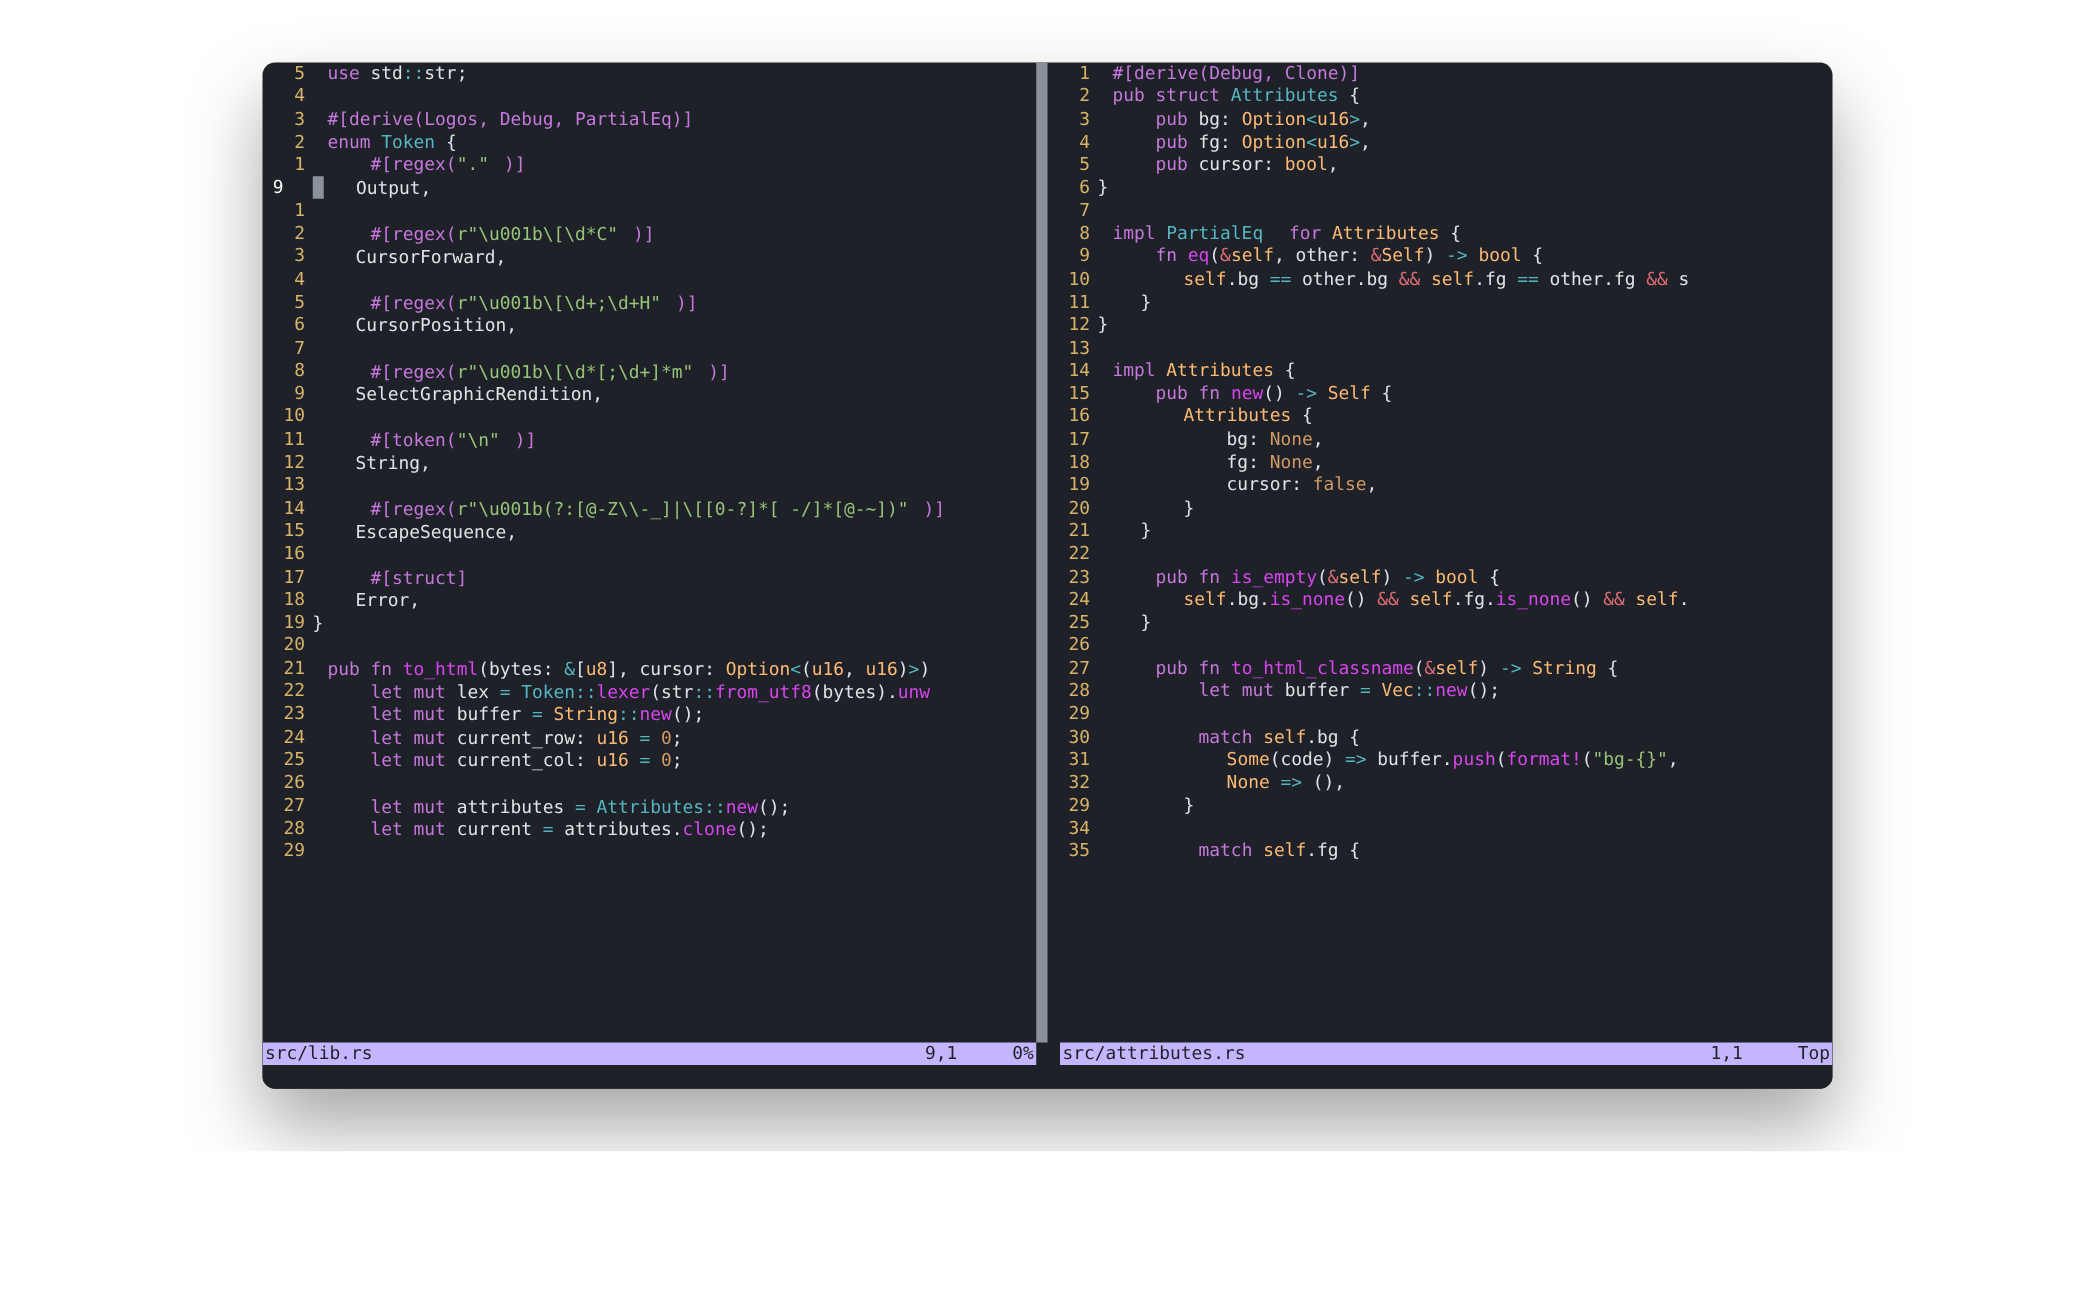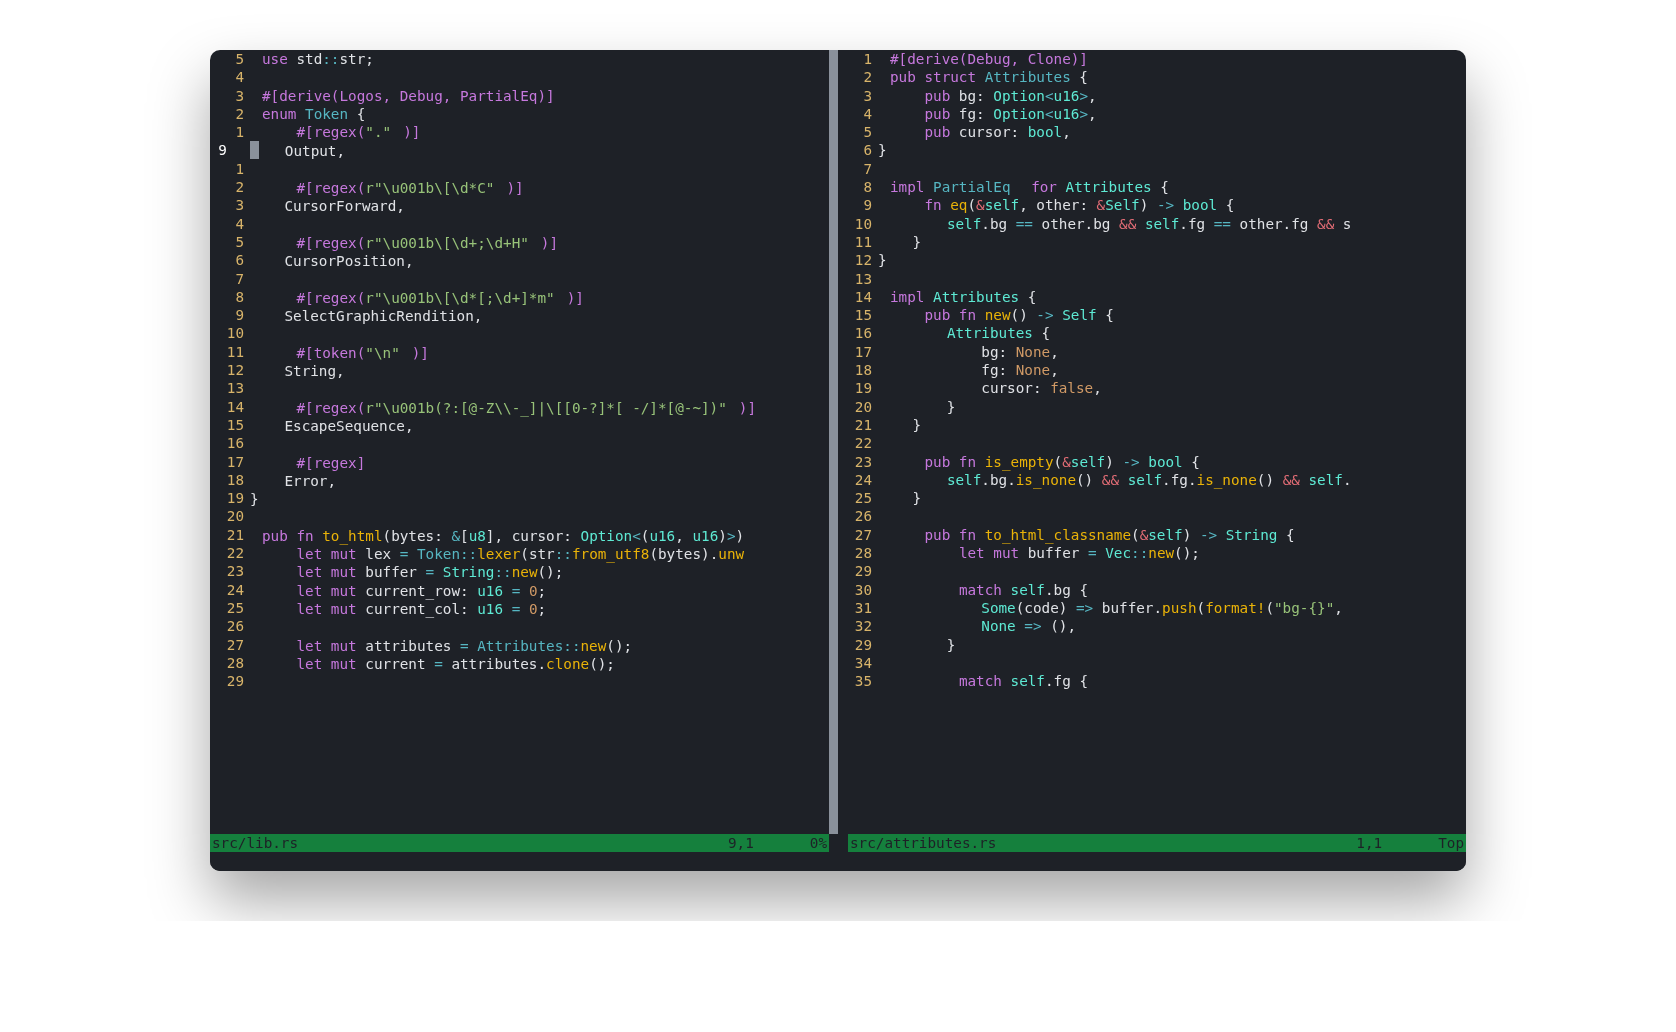--- a/index.html
+++ b/index.html
@@ -49,42 +49,41 @@
     color: #e0e2e6;
   }
   .status-bar {
     display: flex;
     height: 18.3px;
     font-size: 14.3px;
     line-height: 18.3px;
     background: #1e2127;
   }
   .status {
-    background: #15803d;
+    background: #c4b5fd;
     color: #1e2127;
     display: flex;
     padding: 0 2px;
-    gap: 12px;
   }
   .status.left { flex: 0 0 619px; }
   .status.right { flex: 1; margin-left: 19px; }
   .status .file { flex: 0 0 auto; }
   .status .spacer { flex: 1; }
   .status .pos { flex: 0 0 auto; padding-right: 44px; }
   .status .pct { flex: 0 0 auto; }
   .command-line {
     height: 18.3px;
     background: #1e2127;
   }
 
   
   .c-kw { color: #c678dd; margin-left: 12px; }  
   .c-st { color: #56b6c2; }  
-  .c-fn { color: #eab308; }  
-  .c-ty { color: #5eead4; text-align: center; }  
+  .c-fn { color: #d946ef; }  
+  .c-ty { color: #fdba74; text-align: center; }  
   .c-str { color: #98c379; } 
   .c-num { color: #d19a66; } 
   .c-op { color: #56b6c2; }
   .c-red { color: #e06c75; }
   .cursor-block {
     display: inline-block;
     width: 9px;
     height: 18px;
     background: #8a919b;
     vertical-align: text-bottom;
@@ -146,21 +145,21 @@
 
 <span class="">    </span><span class="c-kw">#[regex(</span><span class="c-str">r"\u001b\[\d*[;\d+]*m"</span><span class="c-kw">)]</span>
 <span class="">    SelectGraphicRendition,</span>
 
 <span class="">    </span><span class="c-kw">#[token(</span><span class="c-str">"\n"</span><span class="c-kw">)]</span>
 <span class="">    String,</span>
 
 <span class="">    </span><span class="c-kw">#[regex(</span><span class="c-str">r"\u001b(?:[@-Z\\-_]|\[[0-?]*[ -/]*[@-~])"</span><span class="c-kw">)]</span>
 <span class="">    EscapeSequence,</span>
 
-<span class="">    </span><span class="c-kw">#[regex]</span>
+<span class="">    </span><span class="c-kw">#[struct]</span>
 <span class="">    Error,</span>
 <span class="">}</span>
 
 <span class="c-kw">pub fn</span><span class=""> </span><span class="c-fn">to_html</span><span class="">(bytes: </span><span class="c-op">&amp;</span><span class="">[</span><span class="c-ty">u8</span><span class="">], cursor: </span><span class="c-ty">Option</span><span class="c-op">&lt;</span><span class="">(</span><span class="c-ty">u16</span><span class="">, </span><span class="c-ty">u16</span><span class="">)</span><span class="c-op">&gt;</span><span class="">)</span>
 <span class="">    </span><span class="c-kw">let mut</span><span class=""> lex </span><span class="c-op">=</span><span class=""> </span><span class="c-st">Token</span><span class="c-op">::</span><span class="c-fn">lexer</span><span class="">(str</span><span class="c-op">::</span><span class="c-fn">from_utf8</span><span class="">(bytes).</span><span class="c-fn">unw</span>
 <span class="">    </span><span class="c-kw">let mut</span><span class=""> buffer </span><span class="c-op">=</span><span class=""> </span><span class="c-ty">String</span><span class="c-op">::</span><span class="c-fn">new</span><span class="">();</span>
 <span class="">    </span><span class="c-kw">let mut</span><span class=""> current_row: </span><span class="c-ty">u16</span><span class=""> </span><span class="c-op">=</span><span class=""> </span><span class="c-num">0</span><span class="">;</span>
 <span class="">    </span><span class="c-kw">let mut</span><span class=""> current_col: </span><span class="c-ty">u16</span><span class=""> </span><span class="c-op">=</span><span class=""> </span><span class="c-num">0</span><span class="">;</span>
 
 <span class="">    </span><span class="c-kw">let mut</span><span class=""> attributes </span><span class="c-op">=</span><span class=""> </span><span class="c-st">Attributes</span><span class="c-op">::</span><span class="c-fn">new</span><span class="">();</span>

